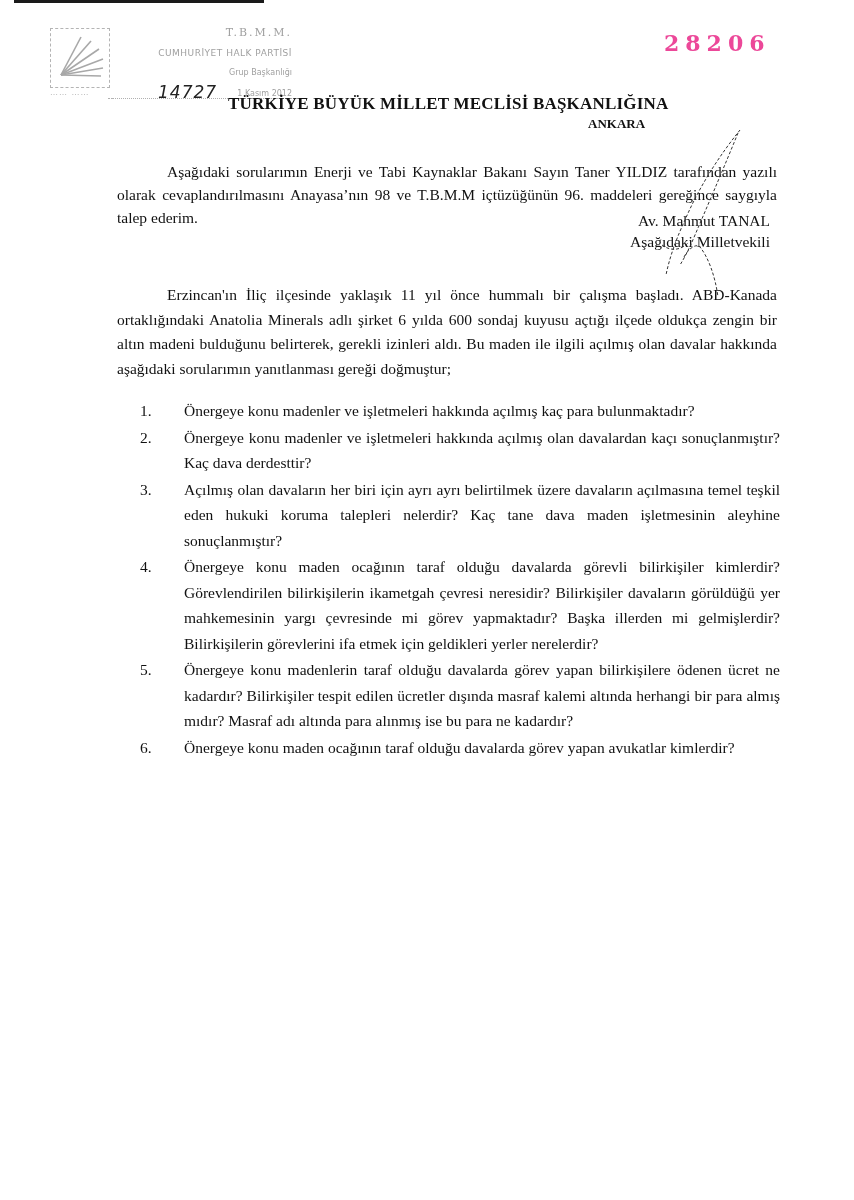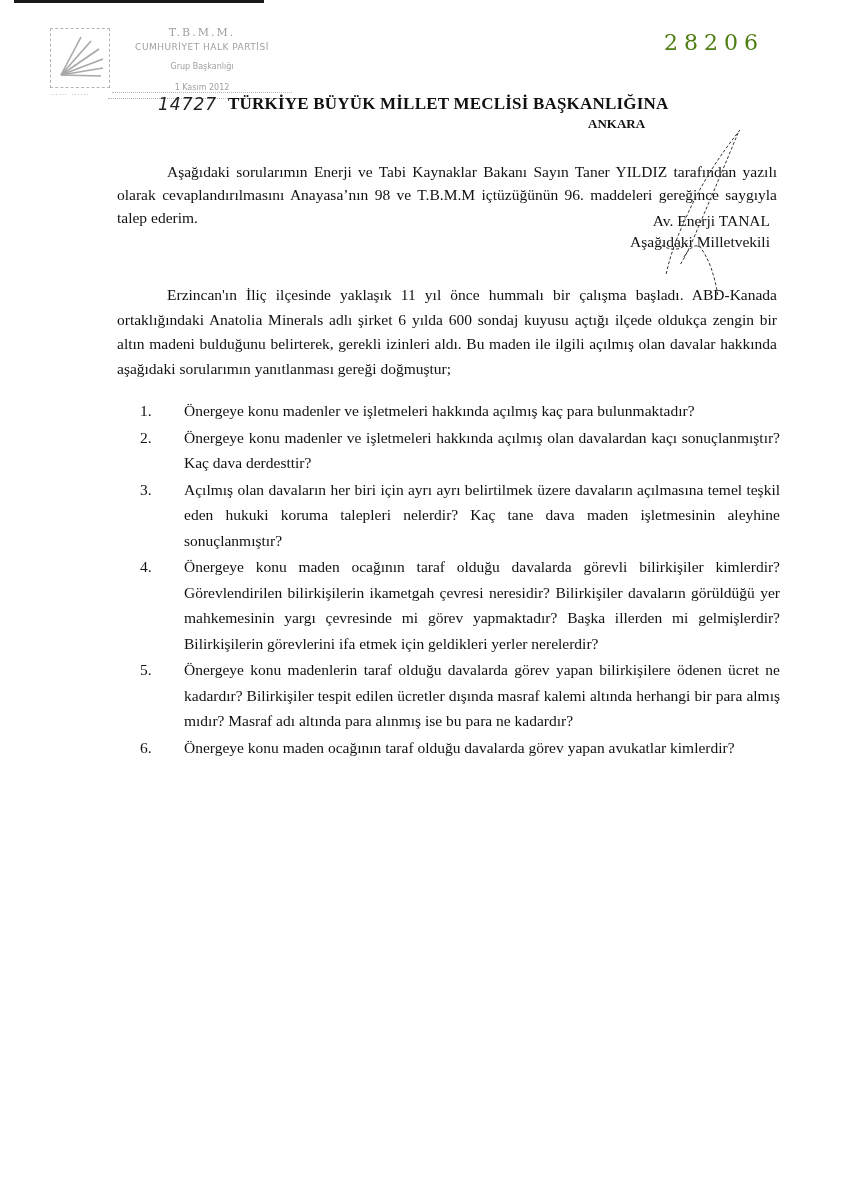--- a/index.html
+++ b/index.html
@@ -49,31 +49,31 @@
       letter-spacing: 1px;
       font-family: "DejaVu Sans", sans-serif;
       color: #b8b8b8;
     }
     .stamp-text {
       position: absolute;
       left: 64px;
       top: 4px;
       width: 180px;
       font-family: "DejaVu Sans", sans-serif;
-      text-align: center;
+      text-align: right;
       color: #a0a0a0;
     }
     .stamp-line1 { font-size: 11px; letter-spacing: 2px; font-family: "DejaVu Serif", serif; }
-    .stamp-line2 { font-size: 9px; letter-spacing: 0.5px; margin-top: 3px; }
+    .stamp-line2 { font-size: 9px; letter-spacing: 0.5px; margin-top: 9px; }
     .stamp-line3 { font-size: 8px; margin-top: 10px; }
     .stamp-line4 { font-size: 8px; margin-top: 12px; border-bottom: 1px dotted #b8b8b8; }
     .stamp-number {
       position: absolute;
       left: 110px;
-      top: 72px;
+      top: 60px;
       font-family: "DejaVu Sans", sans-serif;
       font-style: italic;
       font-size: 17px;
       color: #222222;
       letter-spacing: 1px;
     }
     .stamp-number-line {
       position: absolute;
       left: 60px;
       top: 76px;
@@ -81,21 +81,22 @@
       border-bottom: 1px dotted #b0b0b0;
     }
     
     .doc-number {
       position: absolute;
       left: 664px;
       top: 30px;
       font-family: "DejaVu Serif", serif;
       font-size: 22px;
       letter-spacing: 6px;
-      color: #4d7c0f;
+      color: #ec4899;
+      font-weight: bold;
     }
     
     .heading {
       position: absolute;
       left: 228px;
       top: 94px;
       font-weight: bold;
       font-size: 17px;
       letter-spacing: 0.2px;
       line-height: 20px;
@@ -201,21 +202,21 @@
 </div>
 
 <div class="doc-number">28206</div>
 
 <div class="heading">TÜRKİYE BÜYÜK MİLLET MECLİSİ BAŞKANLIĞINA</div>
 <div class="heading-sub">ANKARA</div>
 
 <div class="intro">Aşağıdaki sorularımın Enerji ve Tabi Kaynaklar Bakanı Sayın Taner YILDIZ tarafından yazılı olarak cevaplandırılmasını Anayasa’nın 98 ve T.B.M.M içtüzüğünün 96. maddeleri gereğince saygıyla talep ederim.</div>
 
 <div class="signature">
-  <div>Av. Enerji TANAL</div>
+  <div>Av. Mahmut TANAL</div>
   <div>Aşağıdaki Milletvekili</div>
 </div>
 
 <svg class="sign-scribble" viewBox="0 0 200 180" width="200" height="180">
   <g stroke="#333333" stroke-width="1" fill="none" stroke-dasharray="3,2">
     <path d="M140 5 C120 30, 100 60, 85 95 C78 110, 70 130, 66 150"></path>
     <path d="M138 8 C125 40, 110 75, 95 110 C90 122, 85 132, 80 140"></path>
     <path d="M62 120 C70 126, 80 126, 88 118"></path>
     <path d="M84 132 C88 124, 96 118, 100 122 C108 132, 115 150, 118 172"></path>
   </g>

